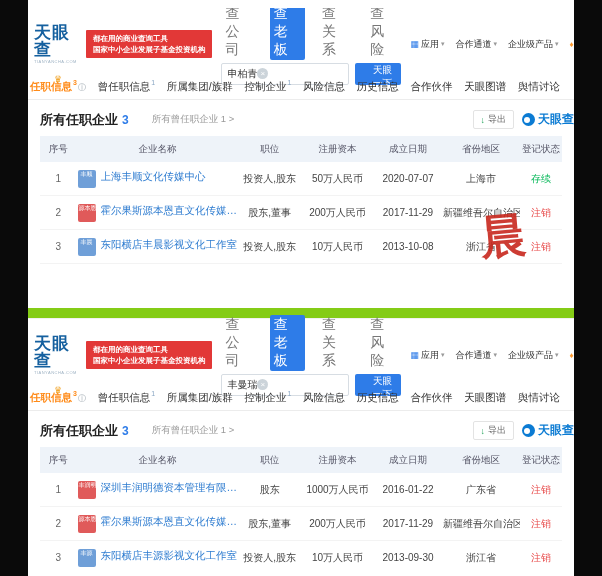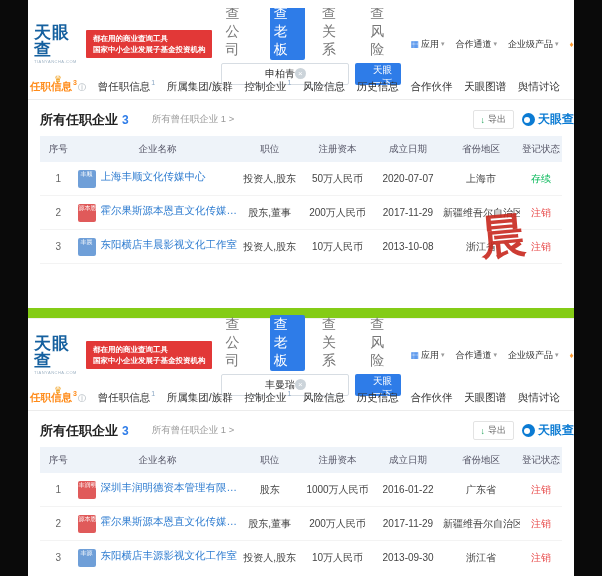--- a/index.html
+++ b/index.html
@@ -15,21 +15,21 @@
   .logo-t{font-size:17px;font-weight:bold;color:#15609f;letter-spacing:1px;}
   .logo-c{font-size:4px;color:#9fb3c4;margin-top:2px;letter-spacing:.5px;}
   .banner{background:#e23837;color:#fff;font-size:7.5px;line-height:1.5;padding:3px 7px;
     font-weight:bold;white-space:nowrap;border-radius:1px;}
   .search{display:flex;flex-direction:column;}
   .stabs{display:flex;gap:13px;font-size:14px;color:#777;margin-bottom:3px;align-items:flex-start;}
   .stab{cursor:pointer;padding:1px 4px;}
   .stab.active{background:#2e7ce8;color:#fff;border-radius:2px;}
   .srow{display:flex;align-items:center;}
   .inp{width:116px;height:20px;border:1px solid #d7dde3;border-radius:2px;font-size:10px;color:#333;
-    display:flex;align-items:center;justify-content:center;padding:0 5px;background:#fff;}
+    display:flex;align-items:center;justify-content:flex-start;padding:0 5px;background:#fff;}
   .clr{width:11px;height:11px;border-radius:50%;background:#ccd4da;color:#fff;font-size:8px;
     line-height:11px;text-align:center;cursor:pointer;}
   .sbtn{margin-left:6px;width:46px;height:22px;background:#2e7ce8;color:#fff;border:none;
     border-radius:2px;font-size:9.5px;cursor:pointer;font-family:inherit;padding-left:14px;}
   .menus{display:flex;align-items:center;gap:11px;margin-left:auto;font-size:9px;color:#333;white-space:nowrap;}
   .mi{display:flex;align-items:center;gap:2px;cursor:pointer;}
   .caret{color:#999;font-size:7px;}
   .grid-i{color:#2e7ce8;font-size:9px;}
   .vip{color:#ff7a00;}
   .vip .dia{color:#ff9a2e;font-size:8px;}

